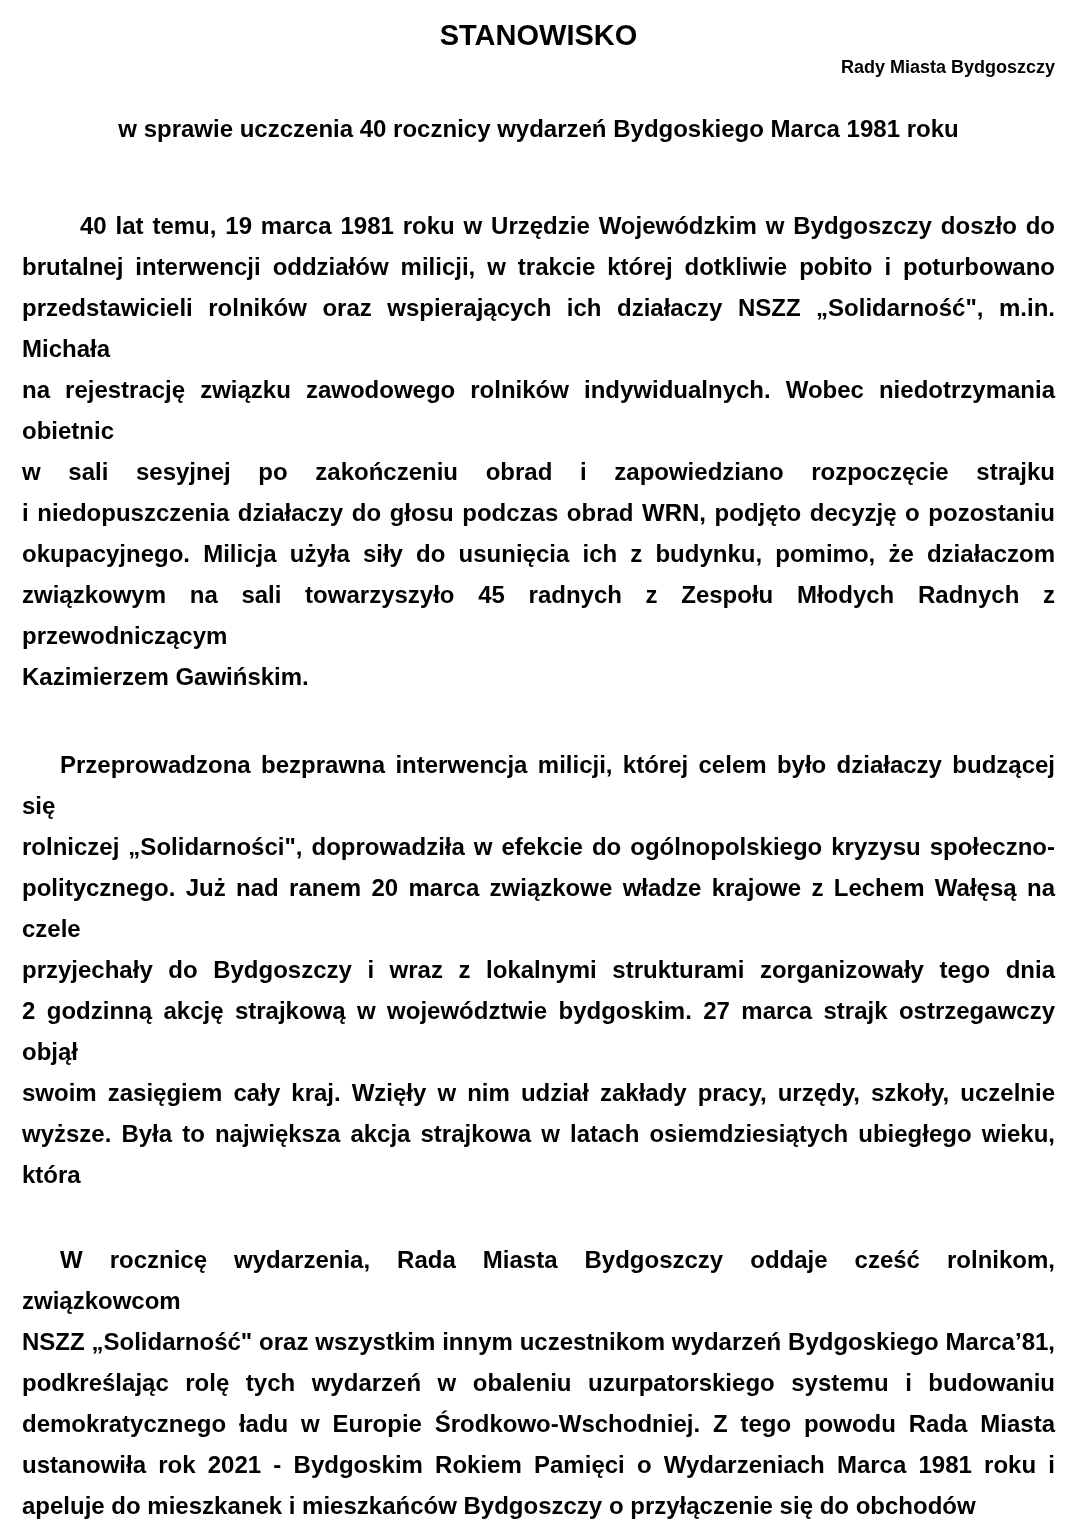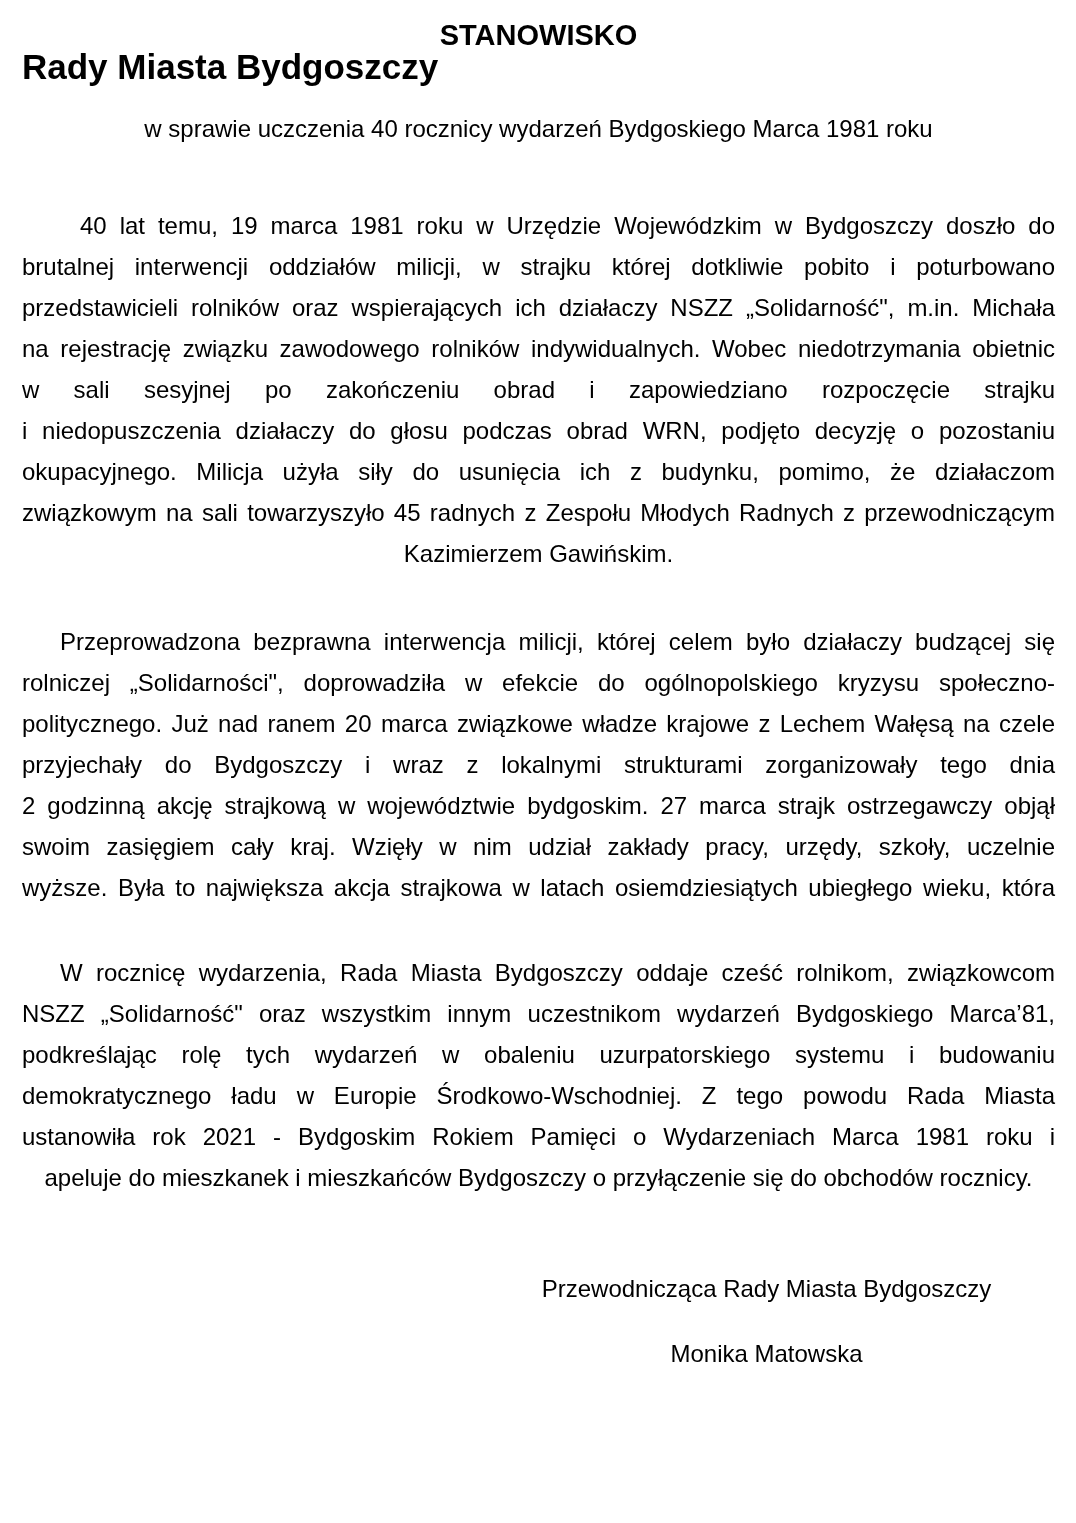--- a/index.html
+++ b/index.html
@@ -14,47 +14,48 @@
     font-family: "Liberation Sans", "DejaVu Sans", sans-serif;
     overflow: hidden;
   }
   .title1 {
     text-align: center;
     font-weight: bold;
     font-size: 29px;
     line-height: 30px;
   }
   .title2 {
-    text-align: left;
+    text-align: right;
     font-weight: bold;
-    font-size: 35px;
+    font-size: 18px;
     line-height: 34px;
   }
   .subject {
     text-align: center;
-    font-weight: normal;
+    font-weight: bold;
     font-size: 24px;
     line-height: 34px;
     margin-top: 28px;
   }
   .doc-body {
     font-size: 24px;
     line-height: 41px;
   }
   .para { margin: 0; }
   .para-1 { margin-top: 59px; }
   .para-2 { margin-top: 47px; }
   .para-3 { margin-top: 44px; }
   .line {
     text-align: justify;
     text-align-last: justify;
     white-space: normal;
+    font-weight: bold;
   }
   .line.last {
-    text-align: center;
+    text-align: left;
     text-align-last: auto;
   }
   .indent-lg { text-indent: 58px; }
   .indent-sm { text-indent: 38px; }
   .signature {
     margin-top: 70px;
     margin-left: 456px;
     text-align: center;
     font-size: 24px;
     line-height: 41px;
@@ -68,21 +69,21 @@
 
   <div class="title1">STANOWISKO</div>
   <div class="title2">Rady Miasta Bydgoszczy</div>
 
   <div class="subject">w sprawie uczczenia 40 rocznicy wydarzeń Bydgoskiego Marca 1981 roku</div>
 
   <div class="doc-body">
 
     <div class="para para-1">
       <div class="line indent-lg">40 lat temu, 19 marca 1981 roku w Urzędzie Wojewódzkim w Bydgoszczy doszło do</div>
-      <div class="line">brutalnej interwencji oddziałów milicji, w strajku której dotkliwie pobito i poturbowano</div>
+      <div class="line">brutalnej interwencji oddziałów milicji, w trakcie której dotkliwie pobito i poturbowano</div>
       <div class="line">przedstawicieli rolników oraz wspierających ich działaczy NSZZ „Solidarność", m.in. Michała</div>
       <div class="line">na rejestrację związku zawodowego rolników indywidualnych. Wobec niedotrzymania obietnic</div>
       <div class="line">w sali sesyjnej po zakończeniu obrad i zapowiedziano rozpoczęcie strajku</div>
       <div class="line">i niedopuszczenia działaczy do głosu podczas obrad&nbsp;WRN, podjęto decyzję o pozostaniu</div>
       <div class="line">okupacyjnego.&nbsp;Milicja&nbsp;użyła siły do usunięcia&nbsp;ich z&nbsp;budynku, pomimo, że działaczom</div>
       <div class="line">związkowym na sali towarzyszyło 45 radnych z Zespołu Młodych Radnych z przewodniczącym</div>
       <div class="line last">Kazimierzem Gawińskim.</div>
     </div>
 
     <div class="para para-2">

